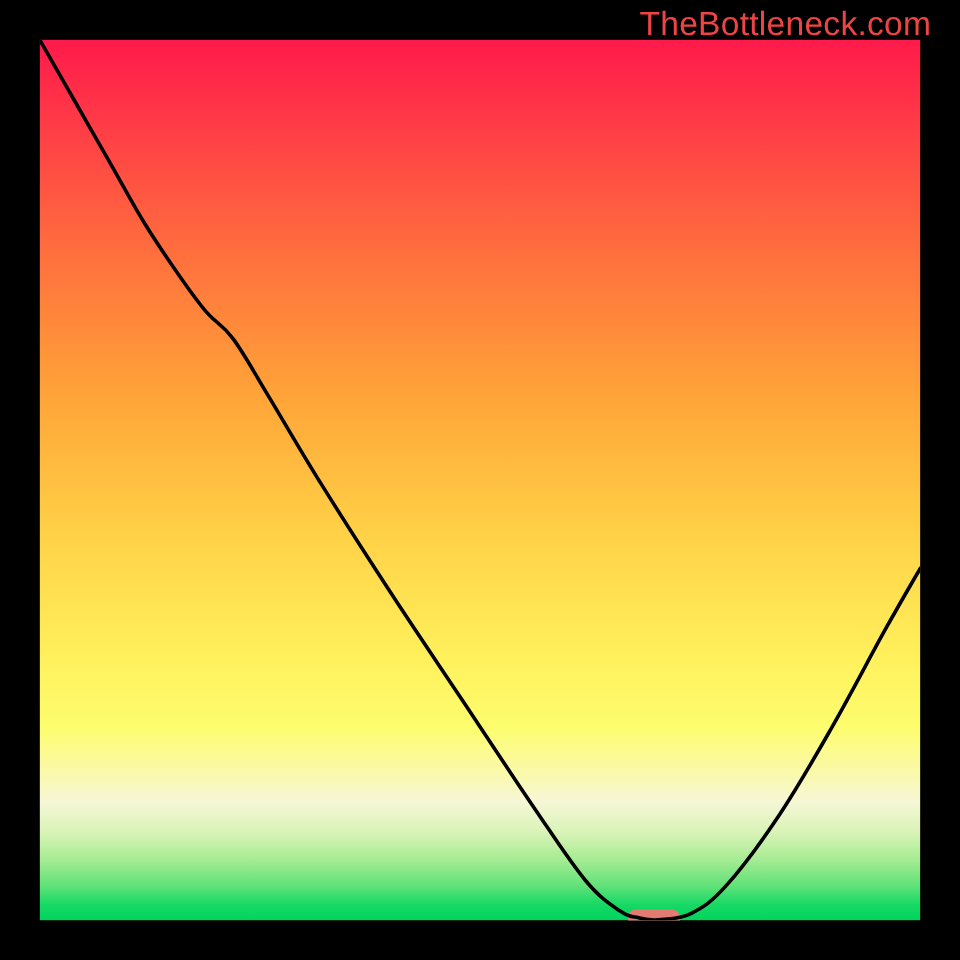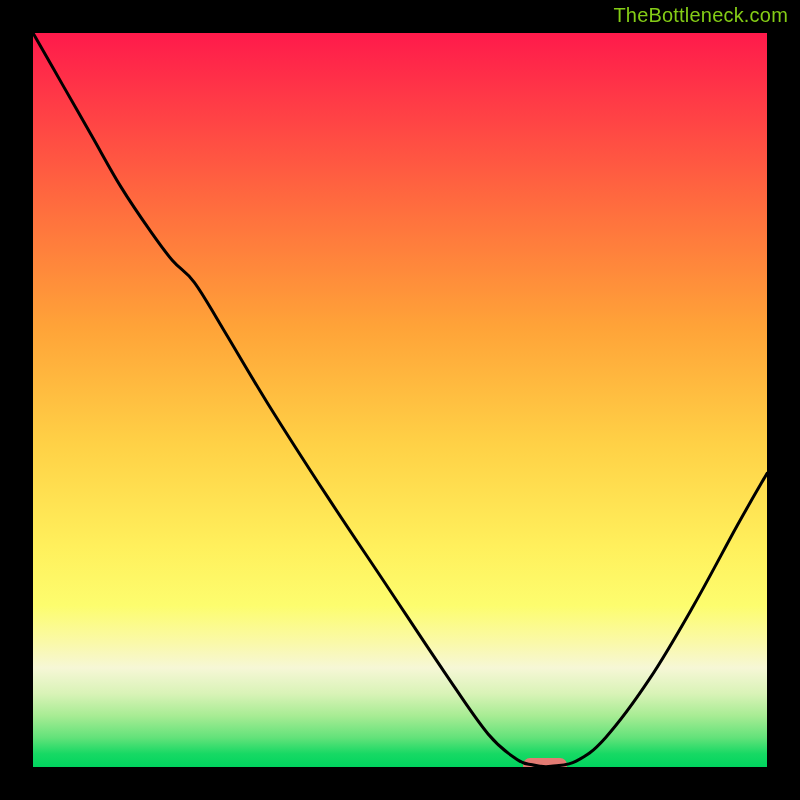--- a/index.html
+++ b/index.html
@@ -8,25 +8,25 @@
   .frame {
     position: relative;
     width: 800px;
     height: 800px;
     background: #000;
   }
 
   .watermark {
     position: absolute;
     top: 4px;
-    right: 12px;
+    right: 24px;
     font-family: Arial, Helvetica, sans-serif;
-    font-size: 20px;
+    font-size: 28px;
     font-weight: 500;
-    color: #84cc16;
+    color: #ef4444;
     letter-spacing: 0.2px;
     z-index: 5;
   }
 
   .plot {
     position: absolute;
     left: 33px;
     top: 33px;
     width: 734px;
     height: 734px;

